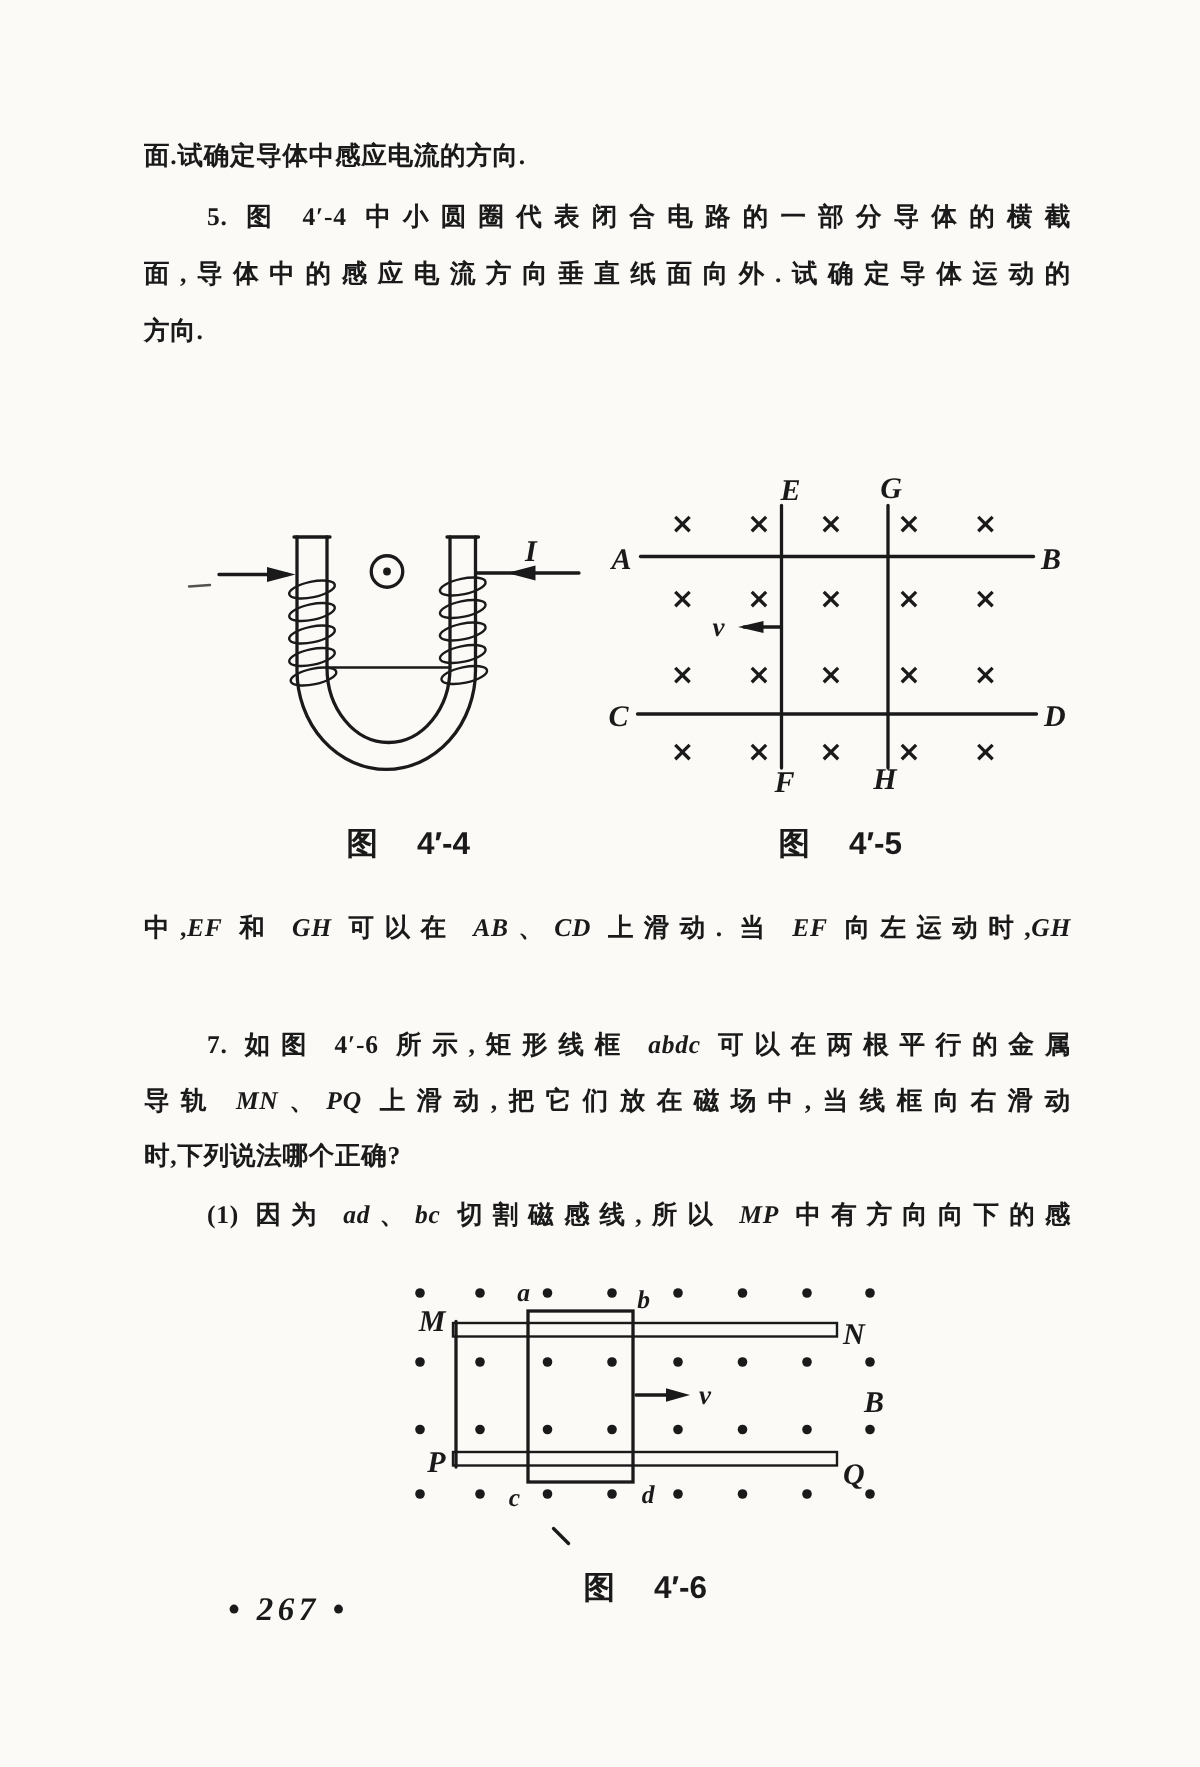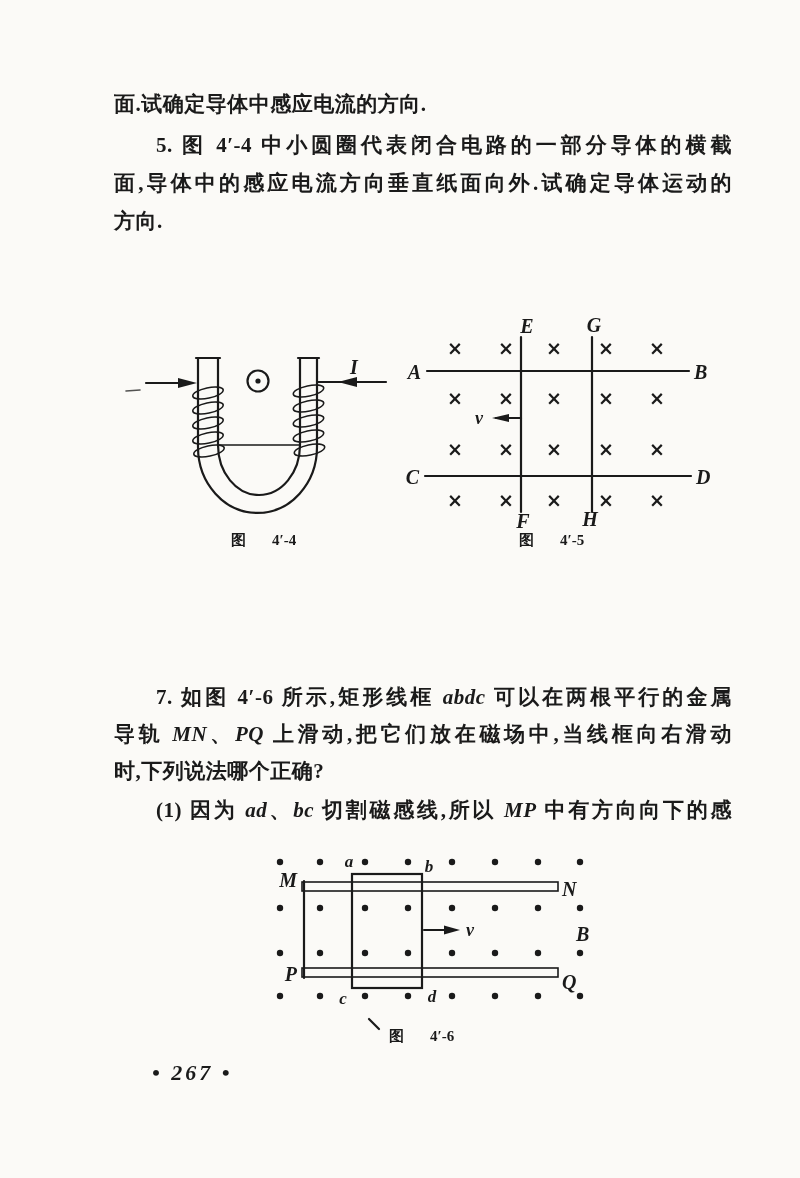--- a/index.html
+++ b/index.html
@@ -4,22 +4,22 @@
 <style>
   :root{ --ink:#1a1a1a; --paper:#fbfaf7; }
   html,body{margin:0;padding:0;}
   body{background:#888;}
   .page{
     position:relative; width:800px; height:1178px;
     background:var(--paper); overflow:hidden;
     font-family:"Liberation Serif", serif; color:var(--ink);
   }
   .line{
-    position:absolute; left:114px; width:618px;
-    font-size:21px; line-height:28px; font-weight:700;
+    position:absolute; left:96px; width:618px;
+    font-size:17px; line-height:28px; font-weight:700;
     letter-spacing:.5px; white-space:nowrap; color:var(--ink);
   }
   .line.fill{ white-space:normal; text-align:justify; text-align-last:justify; }
   .line.indent{ text-indent:42px; }
   .line.indent2{ text-indent:14px; }
   .math{ font-style:italic; font-weight:700; font-family:"Liberation Serif", serif; }
   .cjk{ font-style:normal; }
 
   .l1{top:90px}  .l2{top:131px} .l3{top:169px} .l4{top:207px}
   .l5{top:568px} .l6{top:605px} .l7{top:643px}
@@ -30,22 +30,22 @@
   .stroke{ stroke:var(--ink); fill:none; stroke-width:2.2; stroke-linecap:round; }
   .thin{ stroke-width:1.6; }
   .ah{ fill:var(--ink); stroke:none; }
   .dot{ fill:var(--ink); }
   .cross{ font:700 19px "DejaVu Sans", sans-serif; fill:var(--ink); }
   .figlabel{ font:italic 700 20px "Liberation Serif", serif; fill:var(--ink); }
   .figlabel-sm{ font:italic 700 17px "Liberation Serif", serif; fill:var(--ink); }
   .figlabel-v{ font:italic 700 18px "Liberation Serif", serif; fill:var(--ink); }
 
   .caption{
-    position:absolute; font-size:15px; font-weight:700; color:var(--ink);
-    font-family:Liberation Serif, serif; white-space:nowrap;
+    position:absolute; font-size:21px; font-weight:700; color:var(--ink);
+    font-family:Liberation Sans, sans-serif; white-space:nowrap;margin-top:17px;
   }
   .caption .num{ margin-left:26px; font-weight:700; }
   .cap44{ left:231px; top:531px; }
   .cap45{ left:519px; top:531px; }
   .cap46{ left:389px; top:1027px; }
 
   .pageno{
     position:absolute; left:152px; top:1060px;
     font:italic 700 22px "Liberation Serif", serif; letter-spacing:3px; color:var(--ink);
   }
@@ -53,20 +53,21 @@
 </head>
 <body>
 
 <div class="page">
 
   <div class="line l1"><span class="cjk">面.试确定导体中感应电流的方向.</span></div>
   <div class="line l2 indent fill"><span class="cjk">5. 图 4′-4 中小圆圈代表闭合电路的一部分导体的横截</span></div>
   <div class="line l3 fill"><span class="cjk">面,导体中的感应电流方向垂直纸面向外.试确定导体运动的</span></div>
   <div class="line l4"><span class="cjk">方向.</span></div>
 
+  <div class="line l6 fill"><span class="cjk">中,</span><span class="math">EF</span><span class="cjk"> 和 </span><span class="math">GH</span><span class="cjk"> 可以在 </span><span class="math">AB</span><span class="cjk">、</span><span class="math">CD</span><span class="cjk"> 上滑动. 当 </span><span class="math">EF</span><span class="cjk"> 向左运动时,</span><span class="math">GH</span></div>
 
   <div class="line l8 indent fill"><span class="cjk">7. 如图 4′-6 所示,矩形线框 </span><span class="math">abdc</span><span class="cjk"> 可以在两根平行的金属</span></div>
   <div class="line l9 fill"><span class="cjk">导轨 </span><span class="math">MN</span><span class="cjk">、</span><span class="math">PQ</span><span class="cjk"> 上滑动,把它们放在磁场中,当线框向右滑动</span></div>
   <div class="line l10"><span class="cjk">时,下列说法哪个正确?</span></div>
 
   <div class="line l11 indent fill"><span class="cjk">(1) 因为 </span><span class="math">ad</span><span class="cjk">、</span><span class="math">bc</span><span class="cjk"> 切割磁感线,所以 </span><span class="math">MP</span><span class="cjk"> 中有方向向下的感</span></div>
 
   <svg class="figs" width="800" height="1178" viewBox="0 0 800 1178">
 
     <g>

